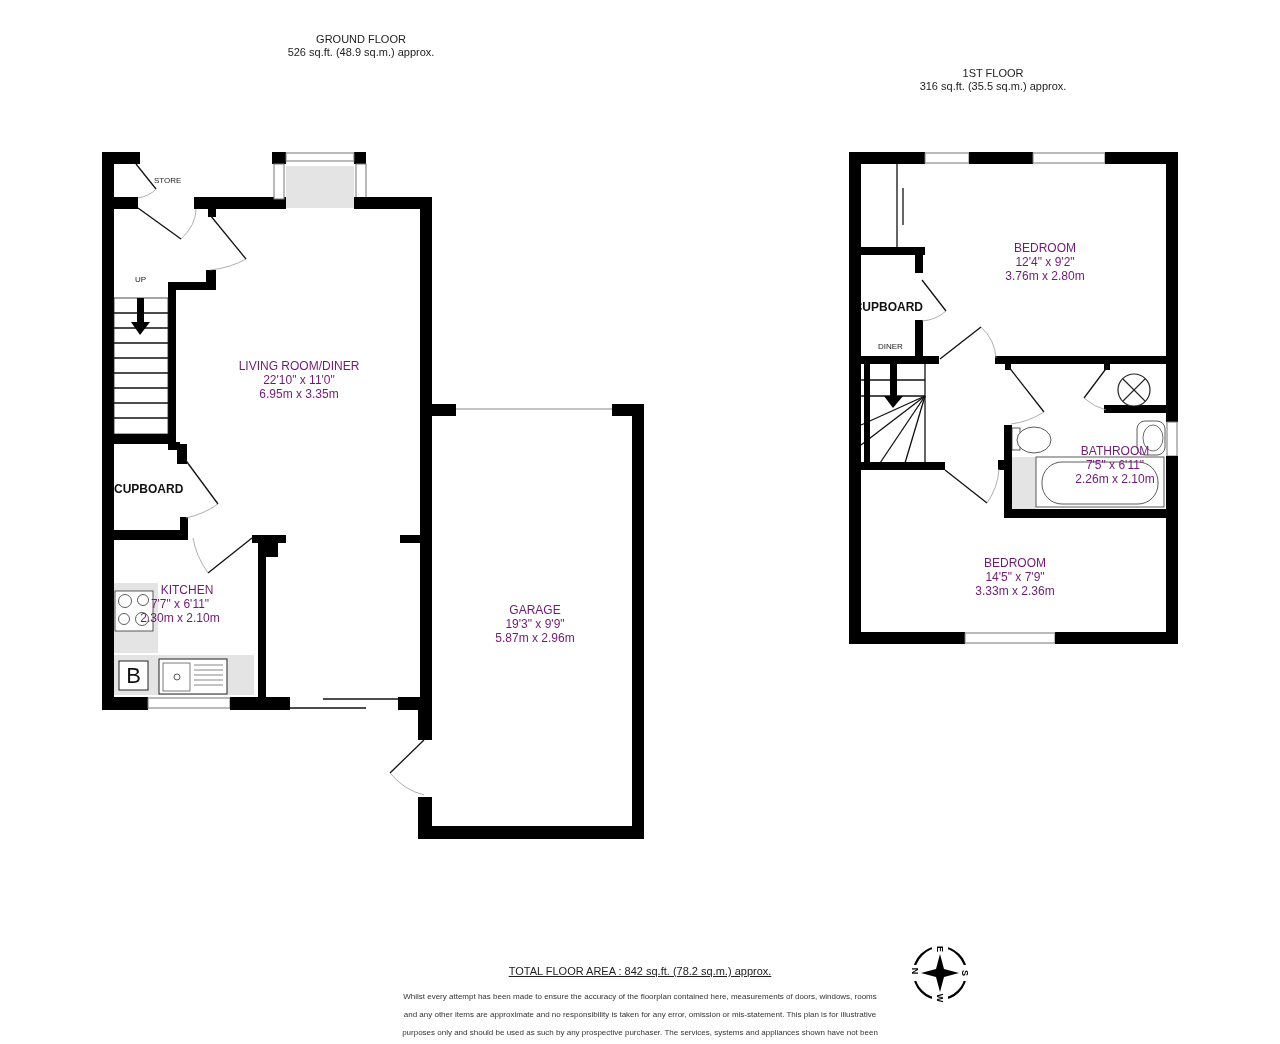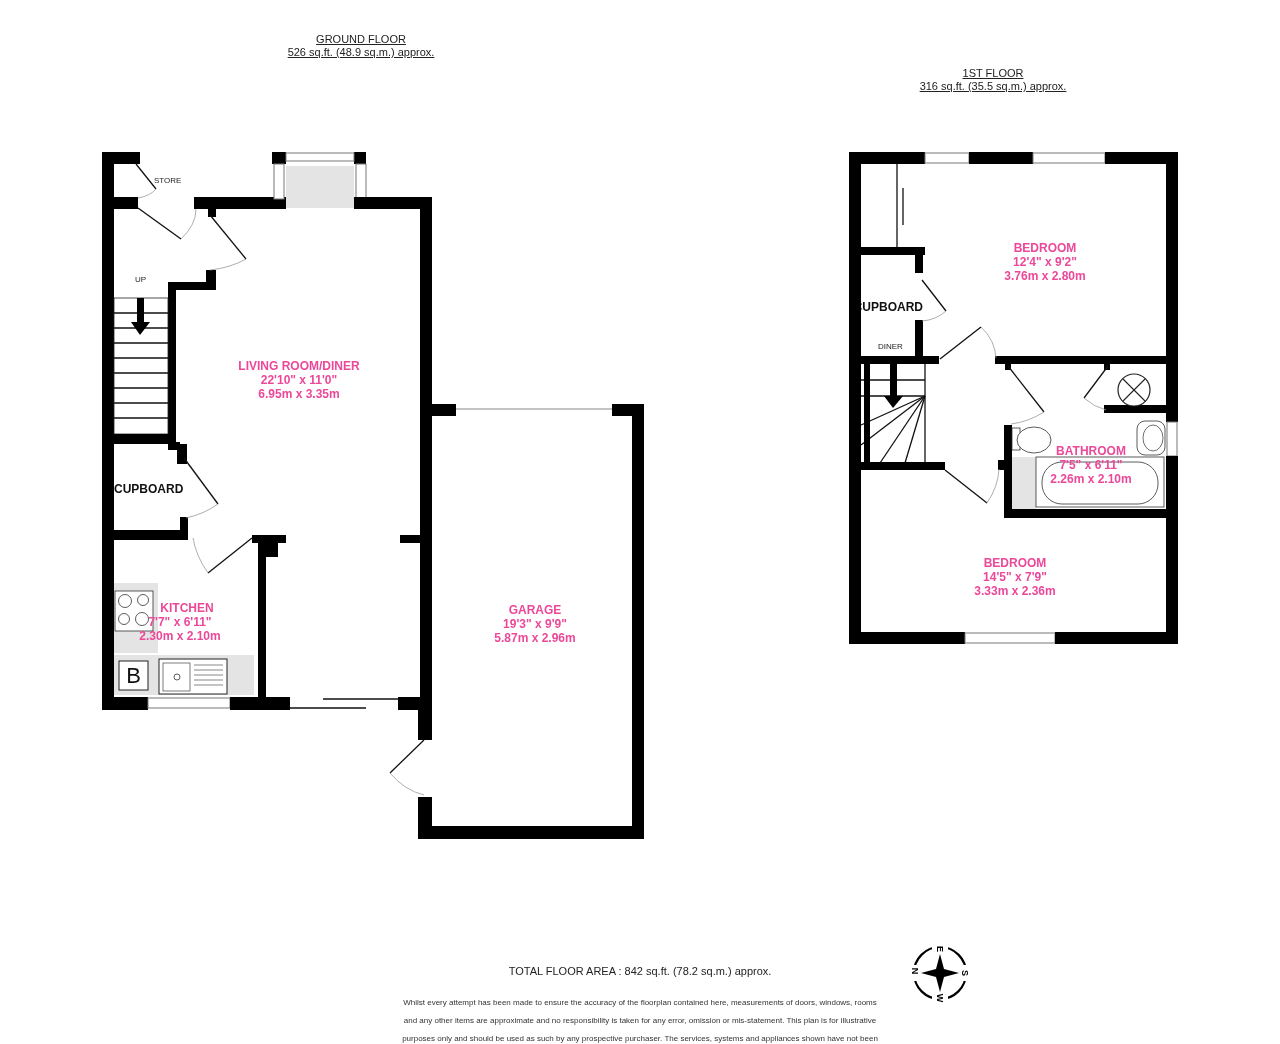--- a/index.html
+++ b/index.html
@@ -1,31 +1,31 @@
 <!DOCTYPE html>
 <html><head>
 <meta charset="utf-8">
 <style>
   html, body { margin:0; padding:0; background:#ffffff; }
   body { width:1280px; height:1044px; position:relative; overflow:hidden;
          font-family:"Liberation Sans", sans-serif; color:#111; }
   .floor-heading { position:absolute; text-align:center; font-size:11px; line-height:13px; color:#222; }
-  .floor-heading .t, .floor-heading .a { display:block;text-decoration:underline; }
+  .floor-heading .t, .floor-heading .a { display:block; }
   svg.plan { position:absolute; left:0; top:0; }
   .wall { fill:#000; }
   .win { fill:#fff; stroke:#777; stroke-width:1; }
   .thin { stroke:#111; stroke-width:1.3; fill:none; }
   .arc { stroke:#999; stroke-width:0.8; fill:none; }
   .grey { fill:#e4e4e4; }
-  .room-label { position:absolute; text-align:center; font-weight:bold; font-size:12px; line-height:14px; color:#ec4899; white-space:nowrap; }
+  .room-label { position:absolute; text-align:center; font-weight:normal; font-size:12px; line-height:14px; color:#701a75; white-space:nowrap; }
   .room-label span { display:block; }
   .small-label { position:absolute; font-size:8px; color:#222; }
   .small-bold { position:absolute; font-size:12px; font-weight:bold; color:#111; }
   .footer { position:absolute; left:380px; width:520px; top:965px; text-align:center; }
-  .footer .total { font-size:11px; color:#222; display:block; margin-bottom:17px; }
+  .footer .total { font-size:11px; color:#222; display:block; margin-bottom:11px;text-decoration:underline; }
   .footer .disc { font-size:8px; line-height:18px; color:#333; display:block; padding:0 18px; }
   .footer .made { font-size:12px; color:#333; display:block; }
   .compass { position:absolute; left:905px; top:940px; width:70px; height:66px; }
 </style>
 </head>
 <body>
 
 <div class="floor-heading" style="left:256px; top:33px; width:210px;">
   <span class="t">GROUND FLOOR</span>
   <span class="a">526 sq.ft. (48.9 sq.m.) approx.</span>
@@ -237,21 +237,21 @@
 <div class="room-label" style="left:219px; top:359px; width:160px;">
   <span>LIVING ROOM/DINER</span>
   <span>22'10"  x 11'0"</span>
   <span>6.95m  x 3.35m</span>
 </div>
 
 <div class="small-bold" style="left:114px; top:482px; width:72px; overflow:hidden; direction:rtl; text-align:left;">
   <span>CUPBOARD</span>
 </div>
 
-<div class="room-label" style="left:120px; top:601px; width:120px;">
+<div class="room-label" style="left:120px; top:583px; width:120px;">
   <span style="padding-left:14px;">KITCHEN</span>
   <span>7'7"  x 6'11"</span>
   <span>2.30m  x 2.10m</span>
 </div>
 
 <span style="position:absolute; left:119px; top:661px; width:29px; height:29px; line-height:29px; text-align:center; font-size:22px; color:#111;">B</span>
 
 <div class="room-label" style="left:470px; top:603px; width:130px;">
   <span>GARAGE</span>
   <span>19'3"  x 9'9"</span>
@@ -262,21 +262,21 @@
   <span>BEDROOM</span>
   <span>12'4"  x 9'2"</span>
   <span>3.76m  x 2.80m</span>
 </div>
 
 <div class="small-bold" style="left:861px; top:300px; width:62px; overflow:hidden; direction:rtl; text-align:left;">
   <span>CUPBOARD</span>
 </div>
 <span class="small-label" style="left:878px; top:342px;">DINER</span>
 
-<div class="room-label" style="left:1036px; top:444px; width:110px;">
+<div class="room-label" style="left:1036px; top:444px; width:110px;padding-left:24px;">
   <span>BATHROOM</span>
   <span>7'5"  x 6'11"</span>
   <span>2.26m  x 2.10m</span>
 </div>
 
 <div class="room-label" style="left:955px; top:556px; width:120px;">
   <span>BEDROOM</span>
   <span>14'5"  x 7'9"</span>
   <span>3.33m  x 2.36m</span>
 </div>

